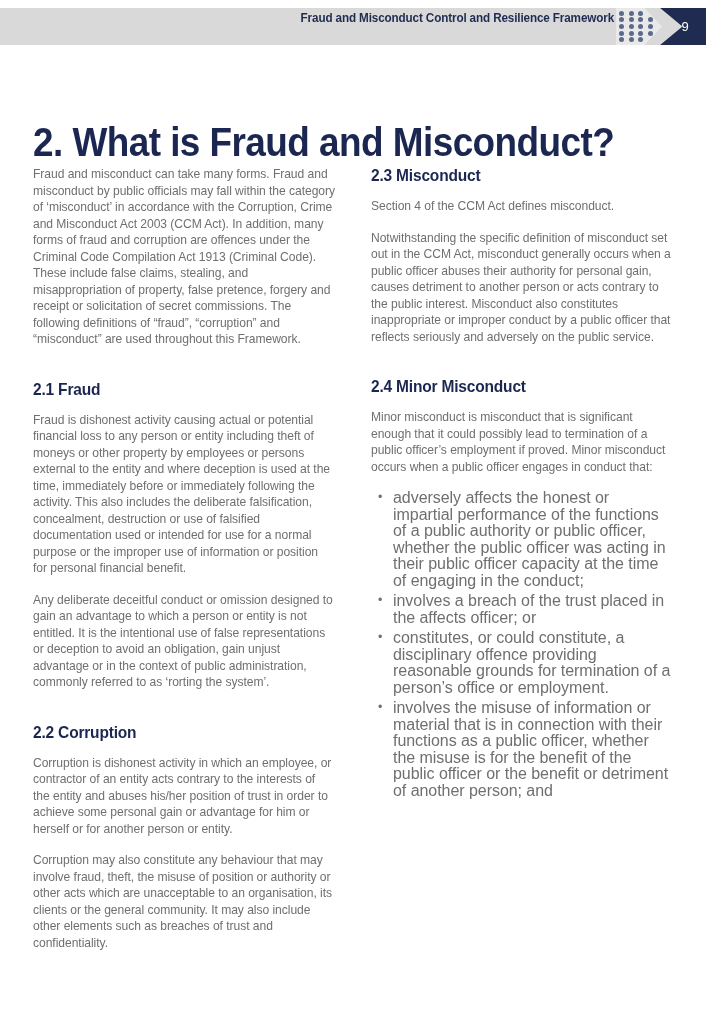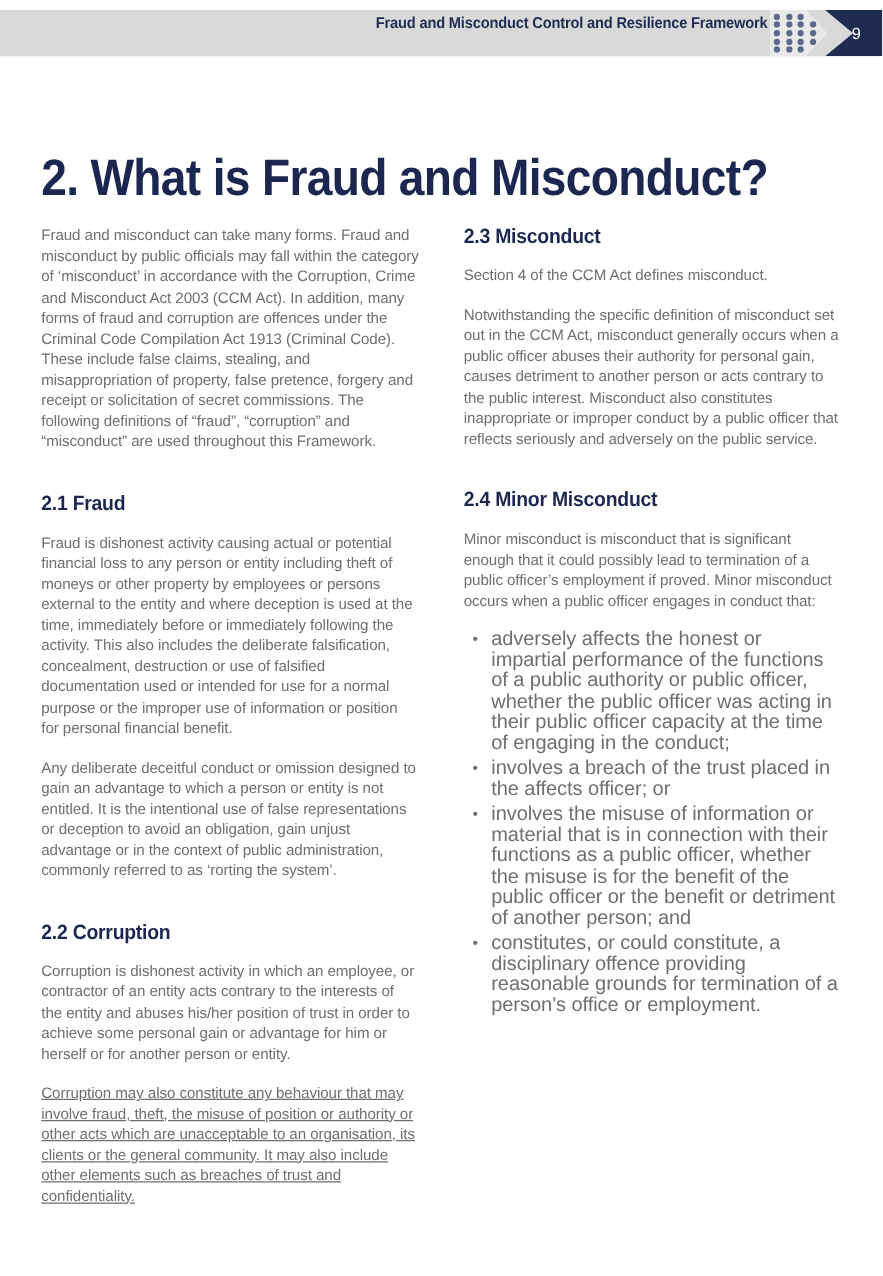--- a/index.html
+++ b/index.html
@@ -100,21 +100,21 @@
     color: #1b2750;
     letter-spacing: -0.6px;
     white-space: nowrap;
     transform: scaleX(0.90);
     transform-origin: left center;
   }
 
   
   .columns {
     position: absolute;
-    top: 180px;
+    top: 166px;
     left: 33px;
     width: 640px;
     display: flex;
     gap: 36px;
   }
   .col { width: 305px; }
 
   h2.section-heading {
     margin: 0 0 13px 0;
     font-size: 16.5px;
@@ -126,21 +126,21 @@
   }
   .col .spacer-before-heading { height: 17px; }
 
   p.body {
     margin: 0 0 15px 0;
     font-size: 12.1px;
     line-height: 16.5px;
     color: #6f6f6f;
     letter-spacing: -0.05px;
   }
-  p.body.last { margin-bottom: 0; text-decoration: underline; }
+  p.body.last { margin-bottom: 0; }
 
   ul.bullets {
     margin: 0;
     padding: 0 0 0 22px;
     list-style: none;
   }
   ul.bullets li {
     position: relative;
     font-size: 16px;
     line-height: 16.5px;
@@ -210,18 +210,18 @@
     <h2 class="section-heading">2.3 Misconduct</h2>
     <p class="body">Section 4 of the CCM Act defines misconduct.</p>
     <p class="body">Notwithstanding the specific definition of misconduct set out in the CCM Act, misconduct generally occurs when a public officer abuses their authority for personal gain, causes detriment to another person or acts contrary to the public interest. Misconduct also constitutes inappropriate or improper conduct by a public officer that reflects seriously and adversely on the public service.</p>
 
     <div class="spacer-before-heading"></div>
     <h2 class="section-heading">2.4 Minor Misconduct</h2>
     <p class="body">Minor misconduct is misconduct that is significant enough that it could possibly lead to termination of a public officer’s employment if proved. Minor misconduct occurs when a public officer engages in conduct that:</p>
     <ul class="bullets">
       <li>adversely affects the honest or impartial performance of the functions of a public authority or public officer, whether the public officer was acting in their public officer capacity at the time of engaging in the conduct;</li>
       <li>involves a breach of the trust placed in the affects officer; or</li>
+      <li>constitutes, or could constitute, a disciplinary offence providing reasonable grounds for termination of a person’s office or employment.</li>
       <li>involves the misuse of information or material that is in connection with their functions as a public officer, whether the misuse is for the benefit of the public officer or the benefit or detriment of another person; and</li>
-      <li>constitutes, or could constitute, a disciplinary offence providing reasonable grounds for termination of a person’s office or employment.</li>
     </ul>
   </div>
 
 </div>
 
 </body></html>

